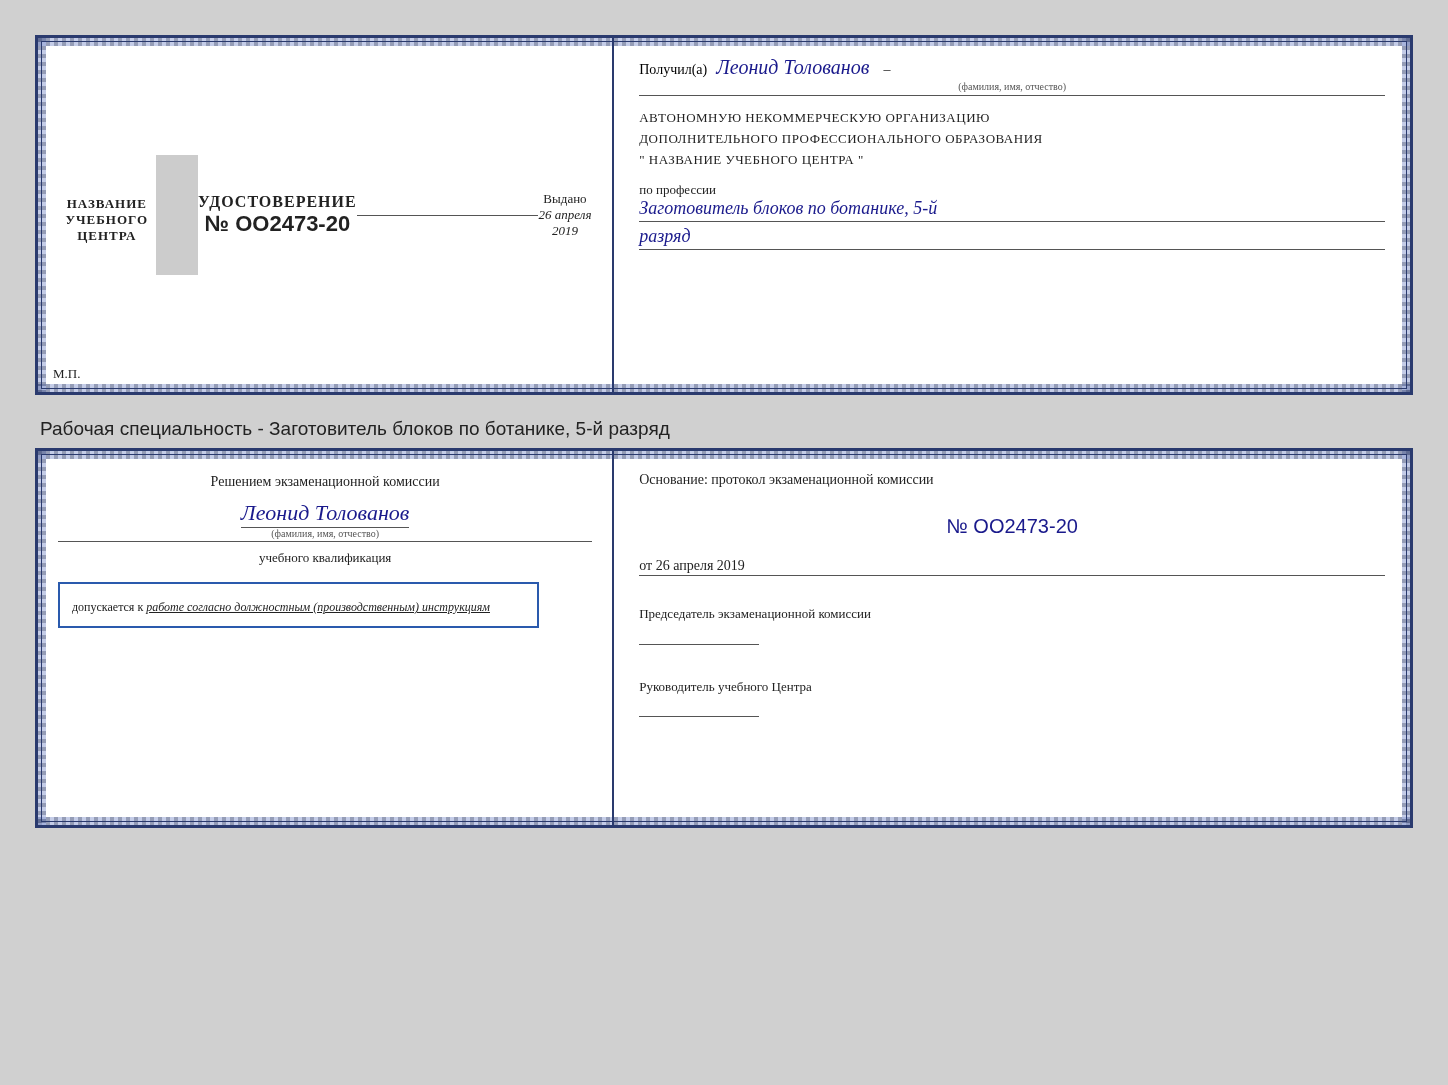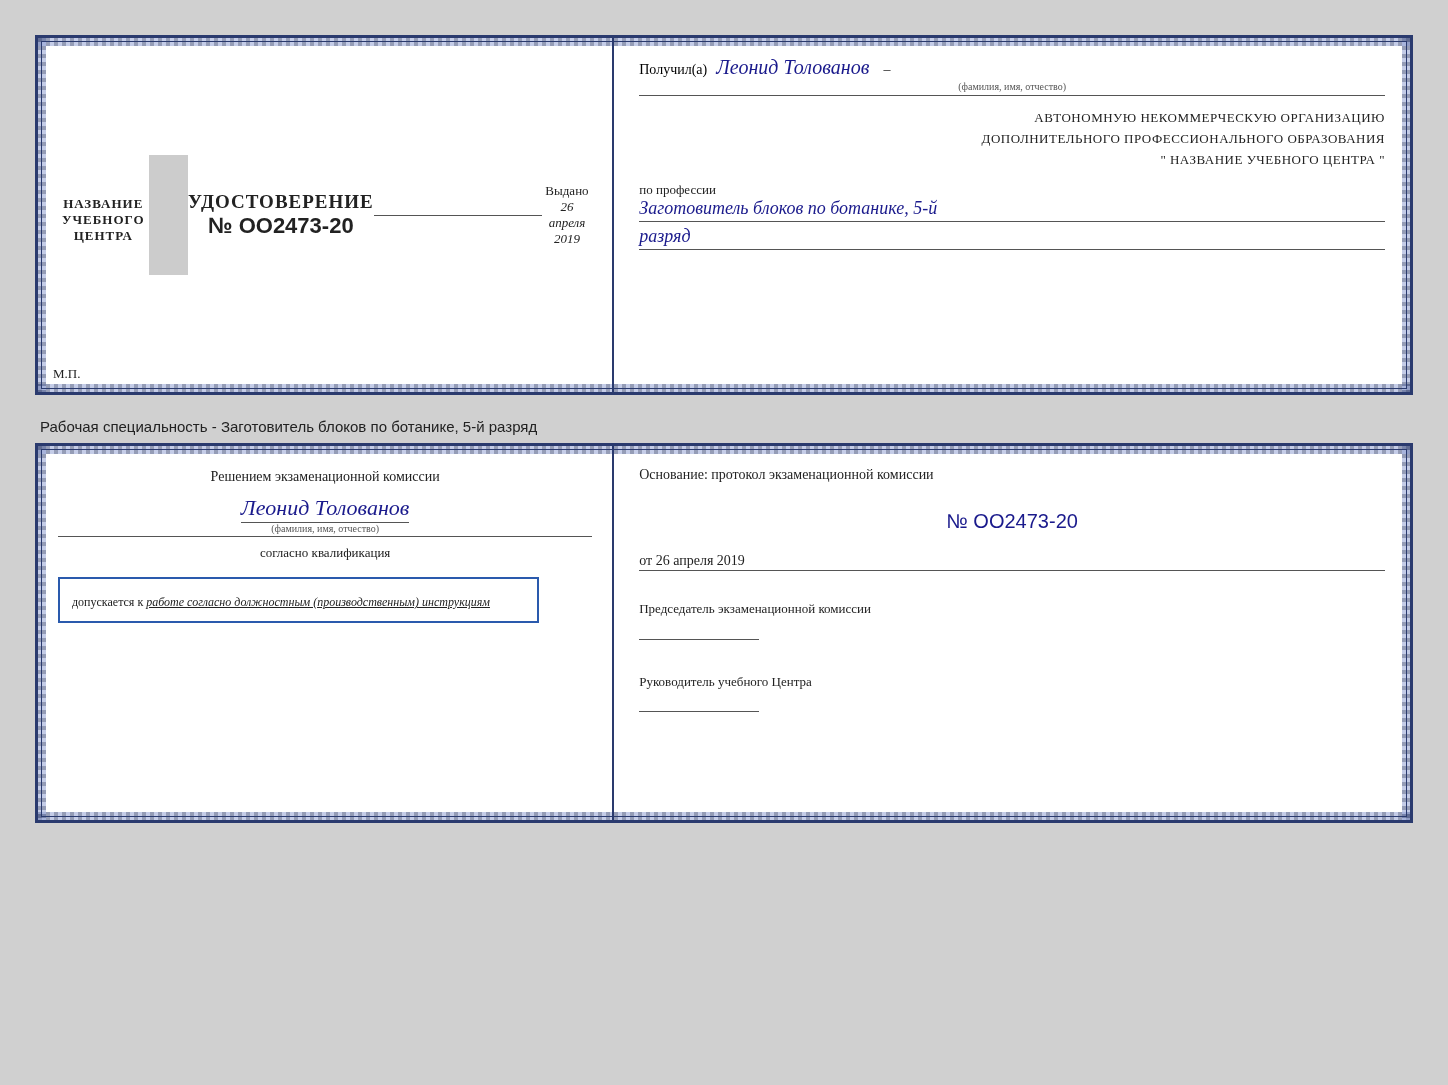--- a/index.html
+++ b/index.html
@@ -75,21 +75,21 @@
       height: 120px;
       background: #ccc;
       margin: 10px 0;
     }
 
     .cert-id-section {
       text-align: center;
     }
 
     .cert-label {
-      font-size: 19px;
+      font-size: 16px;
       font-weight: bold;
       text-transform: uppercase;
       letter-spacing: 1px;
       color: #222;
     }
 
     .cert-number {
       font-size: 22px;
       font-family: Arial, sans-serif;
       color: #222;
@@ -150,21 +150,21 @@
 
     .date-value {
       font-style: italic;
       text-decoration: underline;
       color: #1a1a8c;
     }
 
     .org-block {
       font-size: 13px;
       color: #222;
-      text-align: right;
+      text-align: left;
       line-height: 1.6;
       text-transform: uppercase;
       letter-spacing: 0.5px;
     }
 
     .profession-block {
       font-size: 13px;
       color: #222;
     }
 
@@ -184,21 +184,21 @@
       color: #1a1a8c;
       font-style: italic;
       display: block;
       border-bottom: 1px solid #555;
       padding-bottom: 2px;
       margin-top: 4px;
     }
 
     
     .specialty-label {
-      font-size: 15px;
+      font-size: 19px;
       color: #222;
       padding: 8px 5px;
       font-family: Arial, sans-serif;
     }
 
     
     .bottom-doc {
       display: flex;
       min-height: 380px;
     }
@@ -434,21 +434,21 @@
     <div class="side-texture-right"></div>
 
     <div class="bottom-left content-inner">
       <div class="decision-text">Решением экзаменационной комиссии</div>
 
       <div style="text-align:center; border-bottom:1px solid #555; padding-bottom:2px;">
         <span class="person-name-large">Леонид Толованов</span>
         <div class="sub-label">(фамилия, имя, отчество)</div>
       </div>
 
-      <div class="assigned-text">согласно квалификация</div>
+      <div class="assigned-text">учебного квалификация</div>
 
 
       <div class="stamp-box">
         <div class="stamp-allowed">
           <span>допускается к</span>
           <span class="stamp-italic">работе согласно должностным (производственным) инструкциям</span>
         </div>
       </div>
     </div>
 

